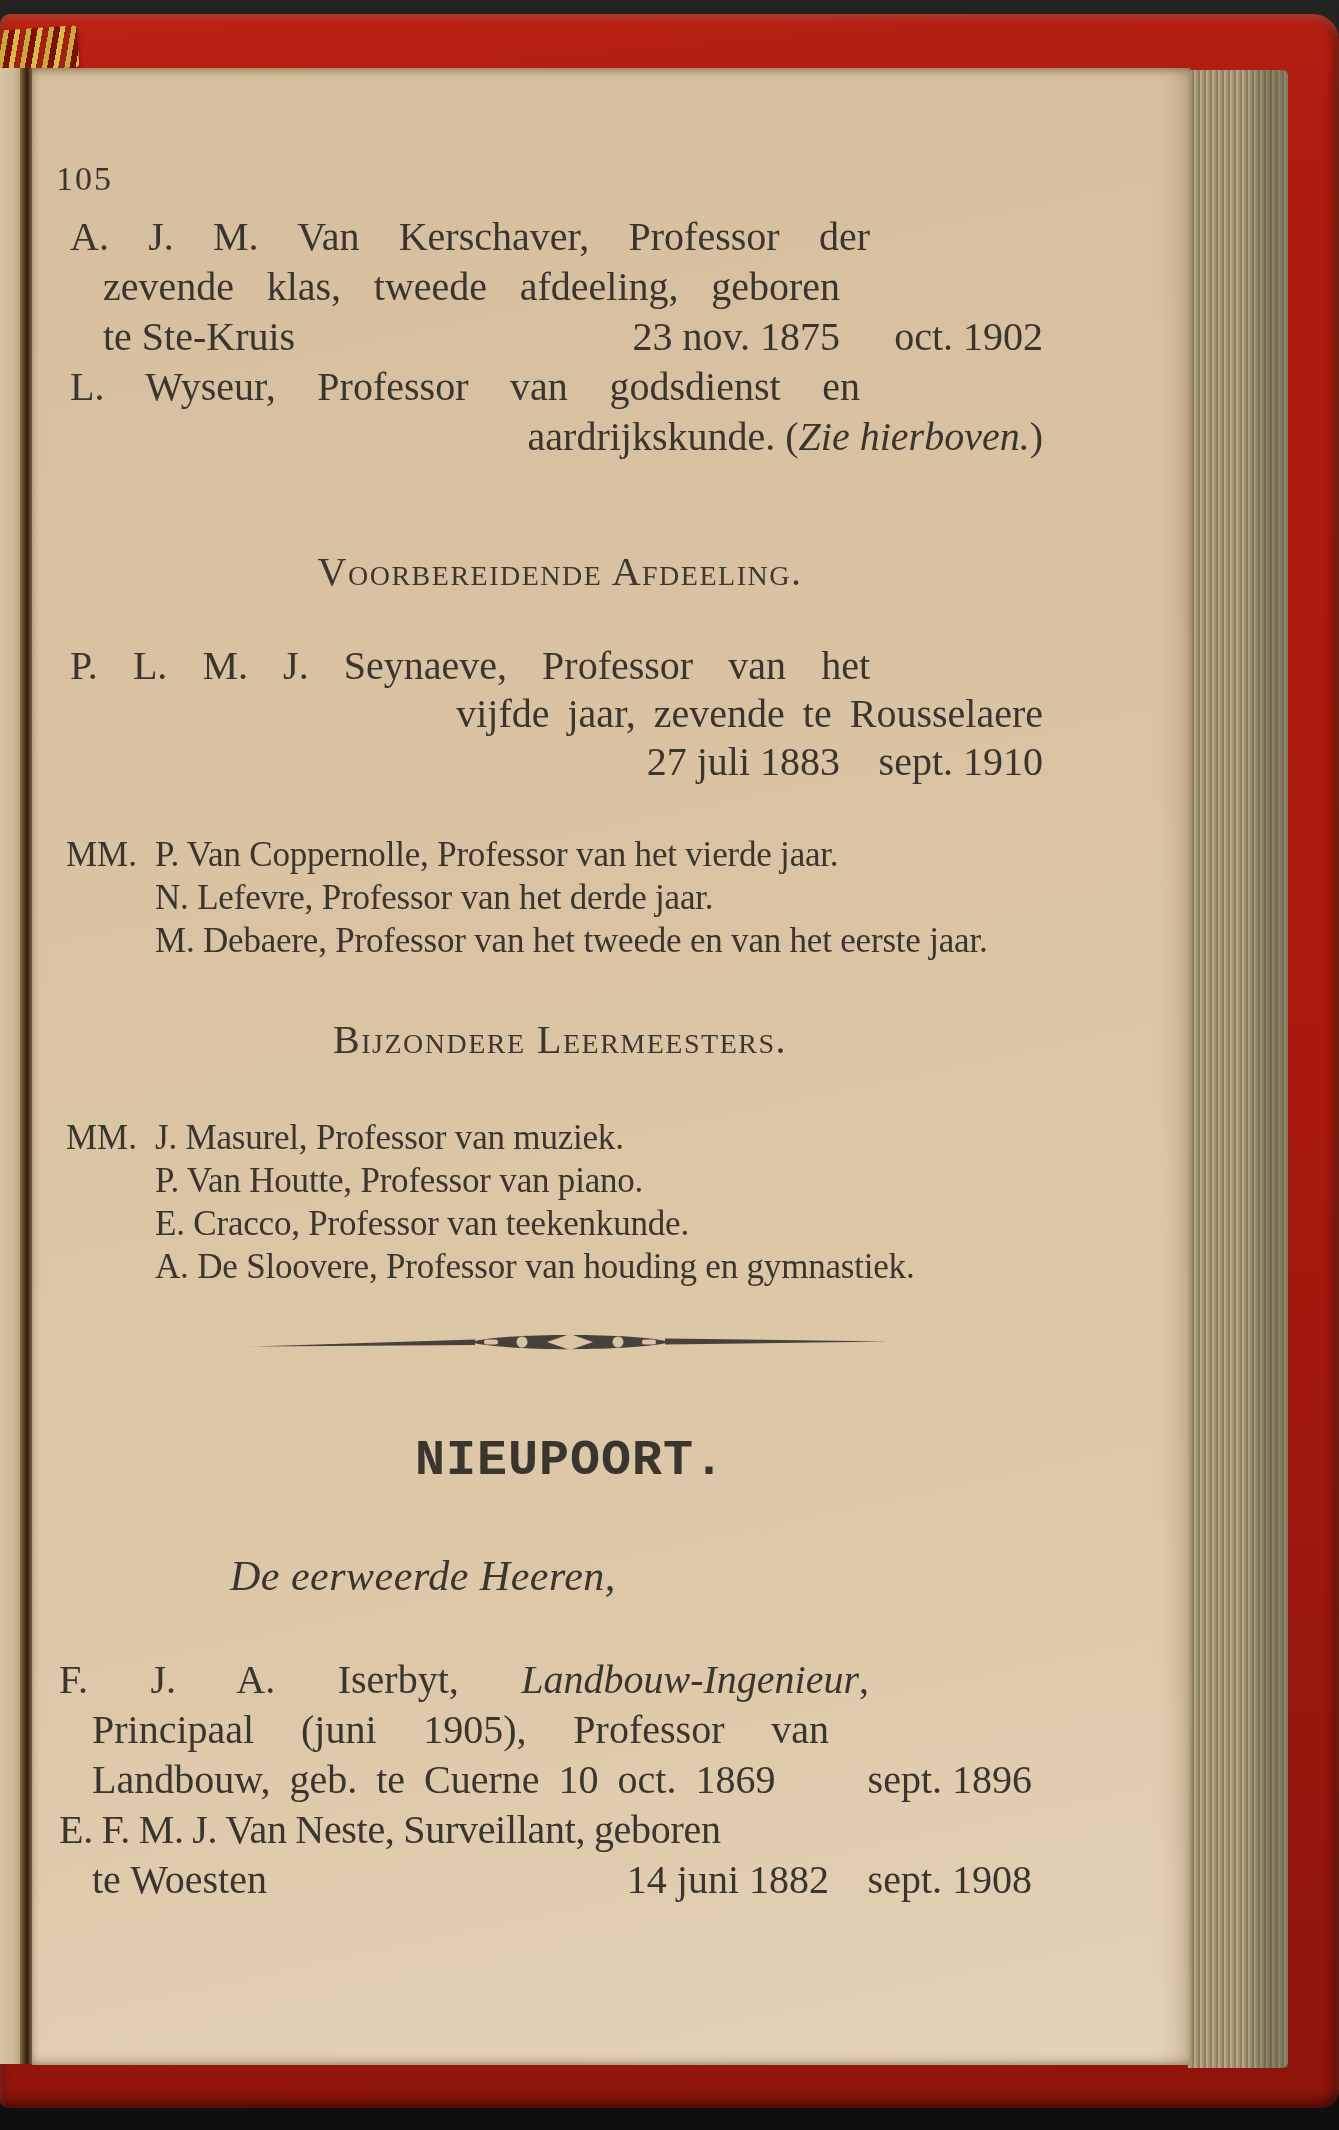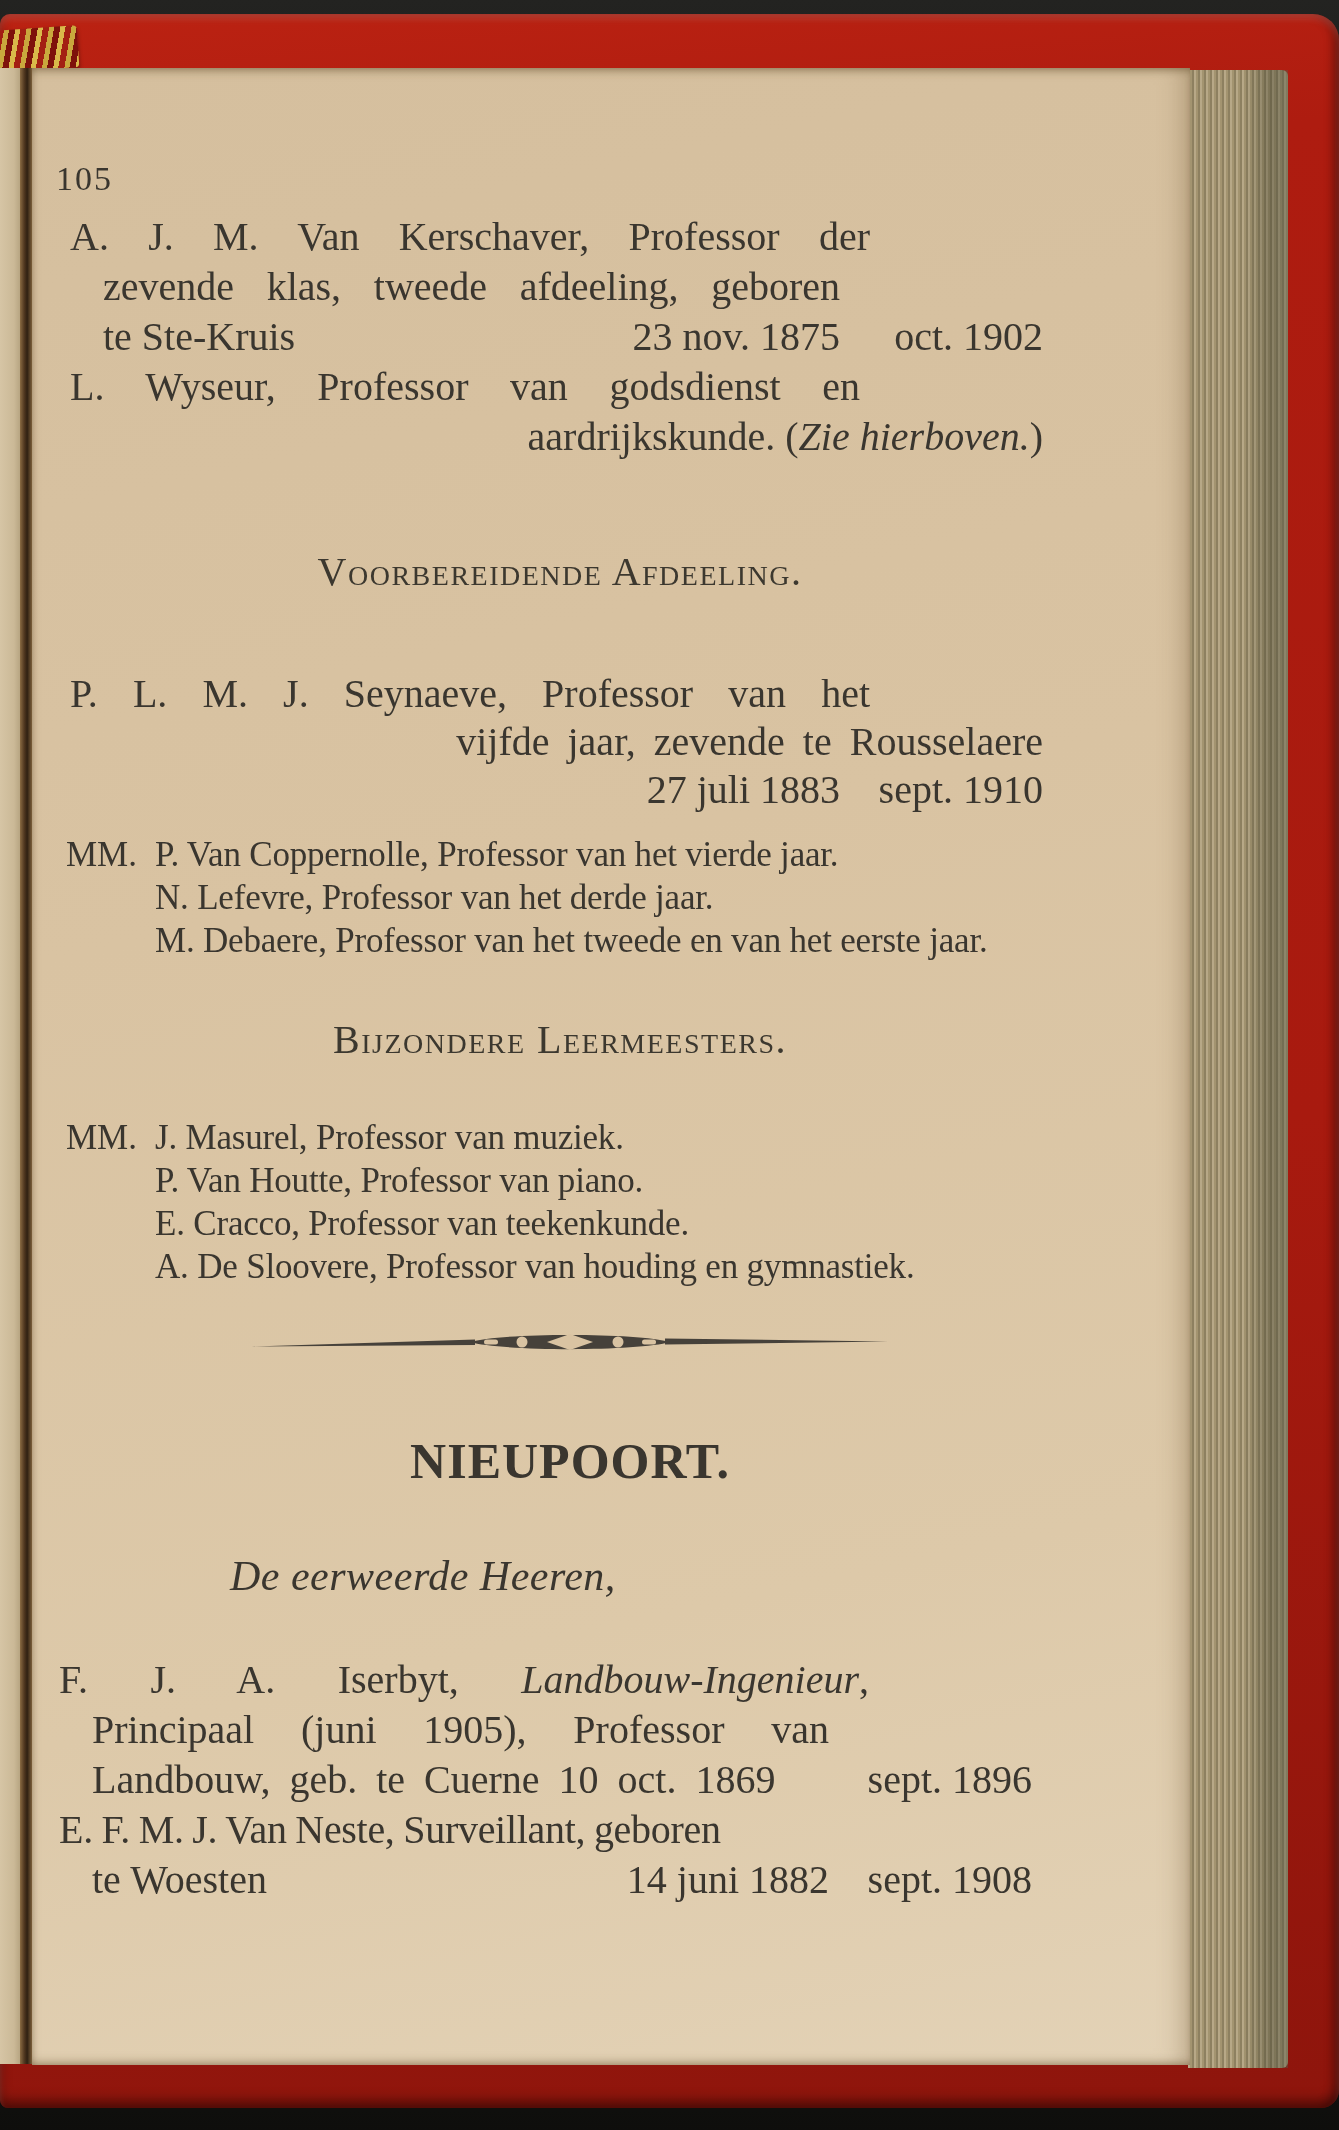--- a/index.html
+++ b/index.html
@@ -43,21 +43,21 @@
   .ind{padding-left:33px;text-align:right;}
   .i{font-style:italic;}
   .da{position:absolute;right:203px;top:0;}
   .db{position:absolute;right:0;top:0;}
   .pgnum{left:56px;top:160px;width:1008px;text-align:left;font-size:34px;letter-spacing:2px;}
   .schead{left:56px;width:1008px;text-align:center;font-variant:small-caps;font-size:40px;
           letter-spacing:1.5px;color:#3c382f;}
   .mmblk{left:66px;width:1110px;font-size:35px;line-height:43px;}
   .mmlabel{position:absolute;left:0;top:0;}
   .mmtext{display:block;margin-left:89px;letter-spacing:-0.2px;}
-  .city{left:66px;width:1008px;text-align:center;font-weight:bold;font-size:50px;letter-spacing:1px;}
+  .city{left:66px;width:1008px;text-align:center;font-weight:bold;font-size:50px;letter-spacing:1px;font-family:Liberation Mono, monospace;}
   .subtitle{left:230px;font-style:italic;font-size:42px;letter-spacing:.5px;}
   .wsp{word-spacing:8px;}
   .wsp2{word-spacing:9px;}
   .tight{word-spacing:-1px;letter-spacing:-0.3px;}
   .orn{position:absolute;left:250px;top:1328px;}
 </style>
 </head>
 <body>
 
 <div class="stage">
@@ -88,21 +88,21 @@
     <div class="blk body40" style="left:70px;top:362px;width:973px;">
       <div class="row just" style="width:790px;">L. Wyseur, Professor van godsdienst en</div>
       <div class="row ind">
         <span>aardrijkskunde. (</span><span class="i">Zie hierboven.</span><span>)</span>
       </div>
     </div>
 
     <div class="blk schead" style="top:548px;">Voorbereidende Afdeeling.</div>
 
     <div class="blk body40" style="left:70px;top:642px;width:973px;line-height:48px;">
-      <div class="row just" style="width:800px;margin-top:28px;">P. L. M. J. Seynaeve, Professor van het</div>
+      <div class="row just" style="width:800px;">P. L. M. J. Seynaeve, Professor van het</div>
       <div class="row ind wsp">vijfde jaar, zevende te Rousselaere</div>
       <div class="row">
         <span class="da">27 juli 1883</span>
         <span class="db">sept. 1910</span>
       </div>
     </div>
 
     <div class="blk mmblk" style="top:833px;">
       <span class="mmlabel">MM.</span>
       <span class="mmtext">P. Van Coppernolle, Professor van het vierde jaar.</span>

